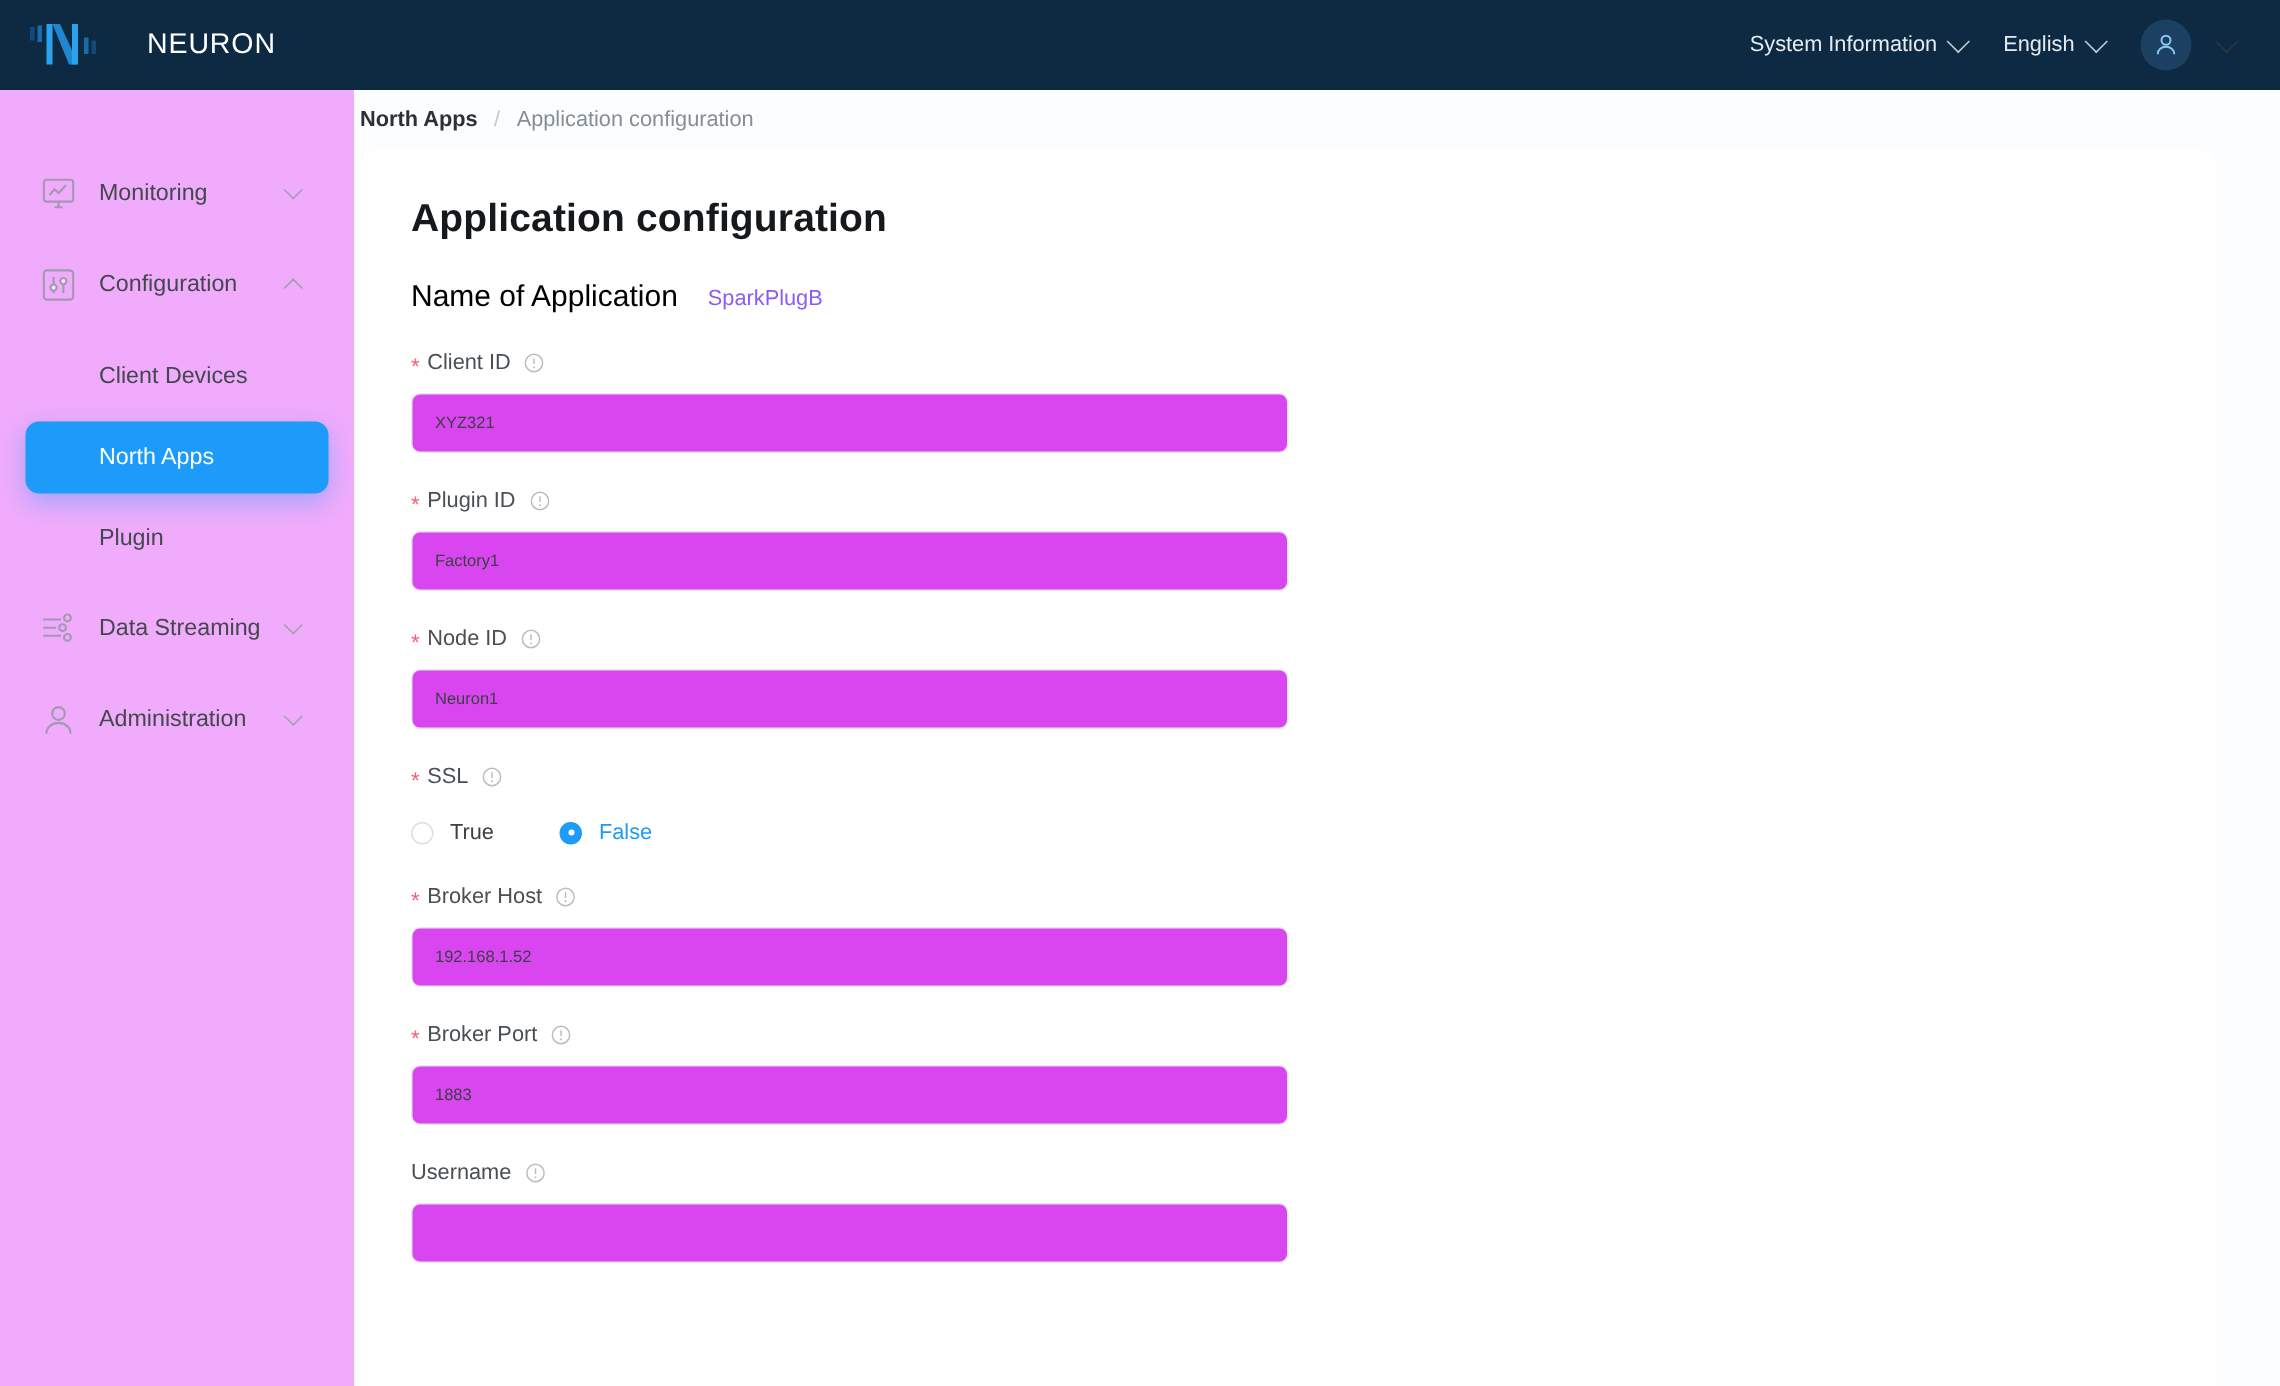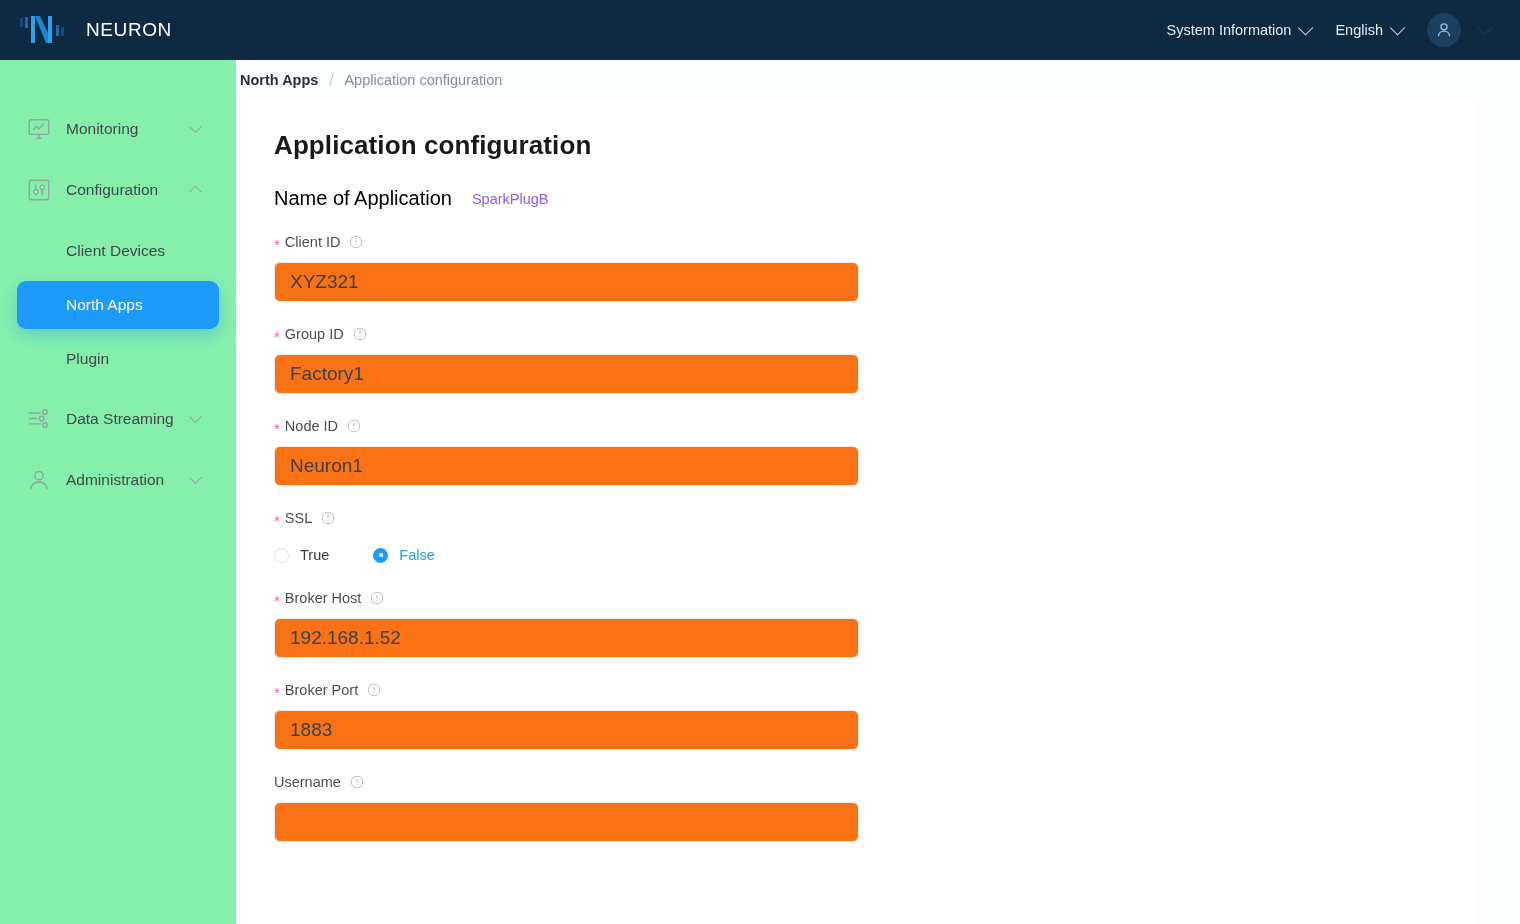--- a/index.html
+++ b/index.html
@@ -26,21 +26,21 @@
     background: #0e2a43;
     display: flex;
     align-items: center;
     z-index: 20;
   }
 
   .brand {
     display: flex;
     align-items: center;
     margin-left: 18px;
-    gap: 16px;
+    gap: 28px;
   }
 
   .logo-mark {
     width: 52px;
     height: 34px;
     display: block;
   }
 
   .brand-name {
     color: #ffffff;
@@ -93,21 +93,21 @@
     align-items: center;
     justify-content: center;
   }
 
   
   .sidebar {
     position: absolute;
     top: 60px; left: 0;
     width: 236px;
     height: 864px;
-    background: #86efac;
+    background: #f0abfc;
     padding-top: 44px;
     z-index: 10;
   }
 
   .nav-group {
     display: flex;
     align-items: center;
     height: 50px;
     padding-left: 26px;
     cursor: pointer;
@@ -234,23 +234,23 @@
     cursor: pointer;
   }
 
   .text-input {
     width: 585px;
     height: 40px;
     border: 1px solid #e6e8ea;
     border-radius: 6px;
     padding: 0 15px;
     font-family: "Liberation Sans", sans-serif;
-    font-size: 19px;
+    font-size: 11px;
     color: #3b4044;
-    background: #f97316;
+    background: #d946ef;
     outline: none;
   }
   .text-input::placeholder { color: #bdc3c8; }
 
   .radio-row {
     display: flex;
     align-items: center;
     height: 22px;
     margin-top: 18px;
   }
@@ -404,21 +404,21 @@
             <path d="M8 4.4v4.4"></path>
             <circle cx="8" cy="11.2" r=".75" fill="#8d959b" stroke="none"></circle>
         </svg>
       </div>
       <input class="text-input" type="text" value="XYZ321" style="">
     </div>
 
     <div class="field">
       <div class="field-label">
         <span class="req">*</span>
-        <span>Group ID</span>
+        <span>Plugin ID</span>
         <svg class="info-icon" viewBox="0 0 16 16" fill="none" stroke="#8d959b" stroke-width="1.1">
           <circle cx="8" cy="8" r="6.6"></circle>
             <path d="M8 4.4v4.4"></path>
             <circle cx="8" cy="11.2" r=".75" fill="#8d959b" stroke="none"></circle>
         </svg>
       </div>
       <input class="text-input" type="text" value="Factory1" style="">
     </div>
 
     <div class="field">

